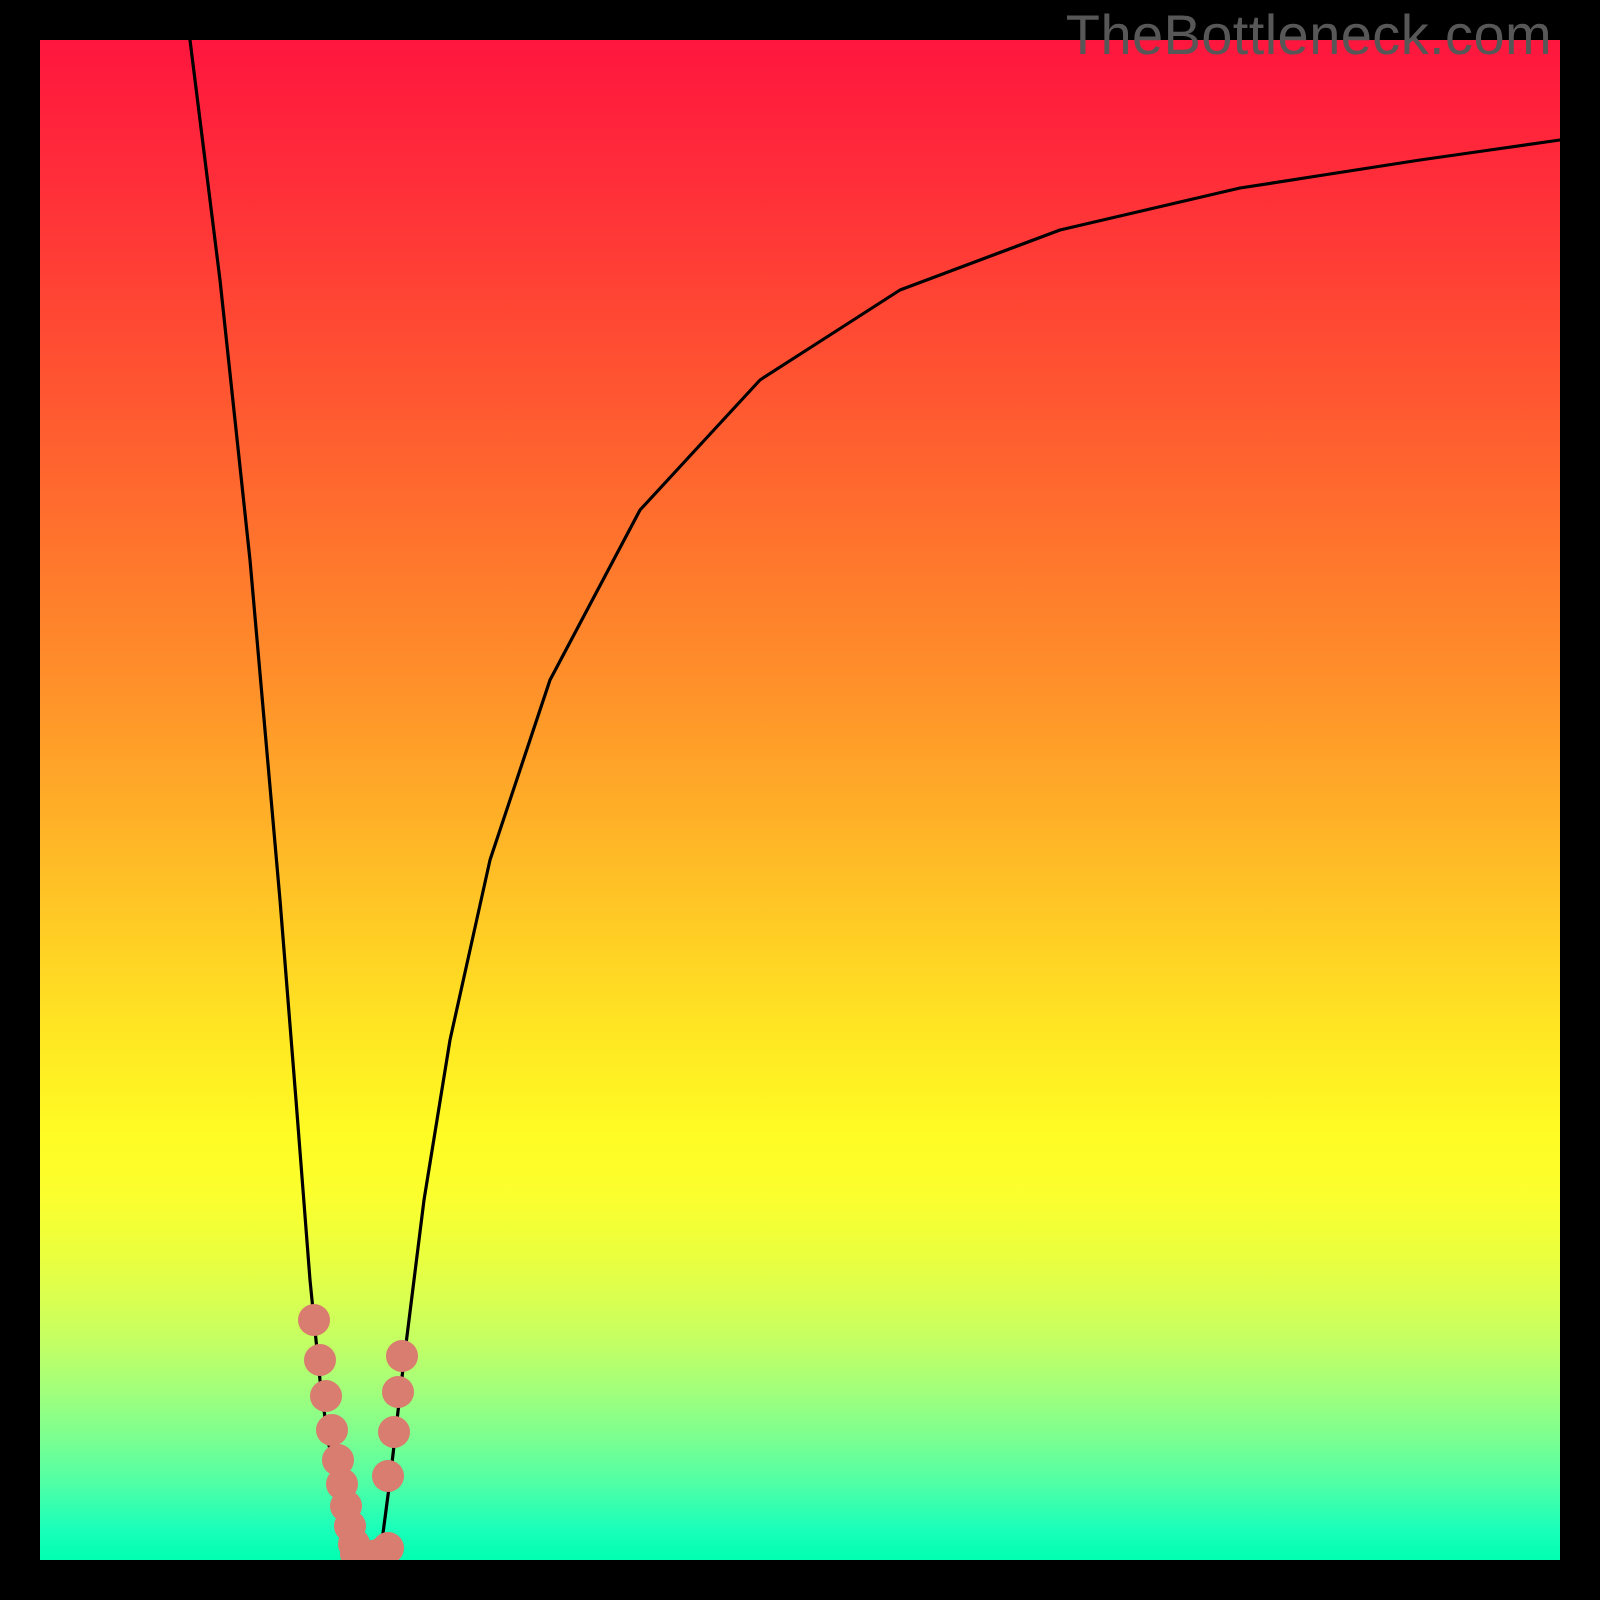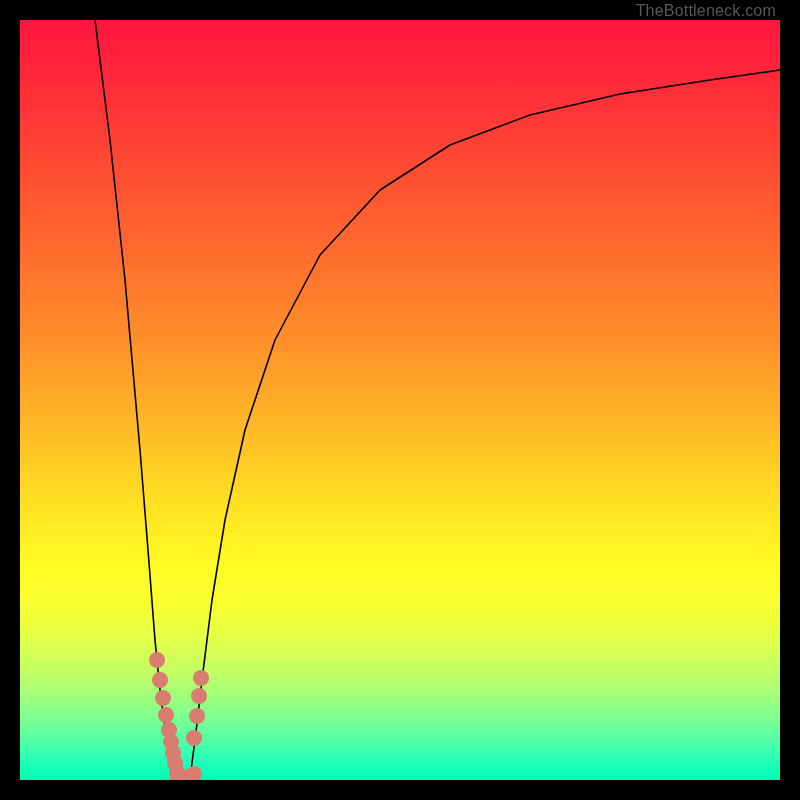--- a/index.html
+++ b/index.html
@@ -46,21 +46,21 @@
       #7bff91 92%,
       #4fffa6 95%,
       #1affba 98%,
       #00ffb0 100%);
   }
   .watermark {
     position: absolute;
     top: 2px;
     right: 24px;
     color: #575757;
-    font-size: 16px;
+    font-size: 28px;
     font-family: Arial, sans-serif;
     letter-spacing: 0.2px;
     user-select: none;
   }
   svg.curves {
     position: absolute;
     inset: 0;
     width: 100%;
     height: 100%;
     overflow: visible;

